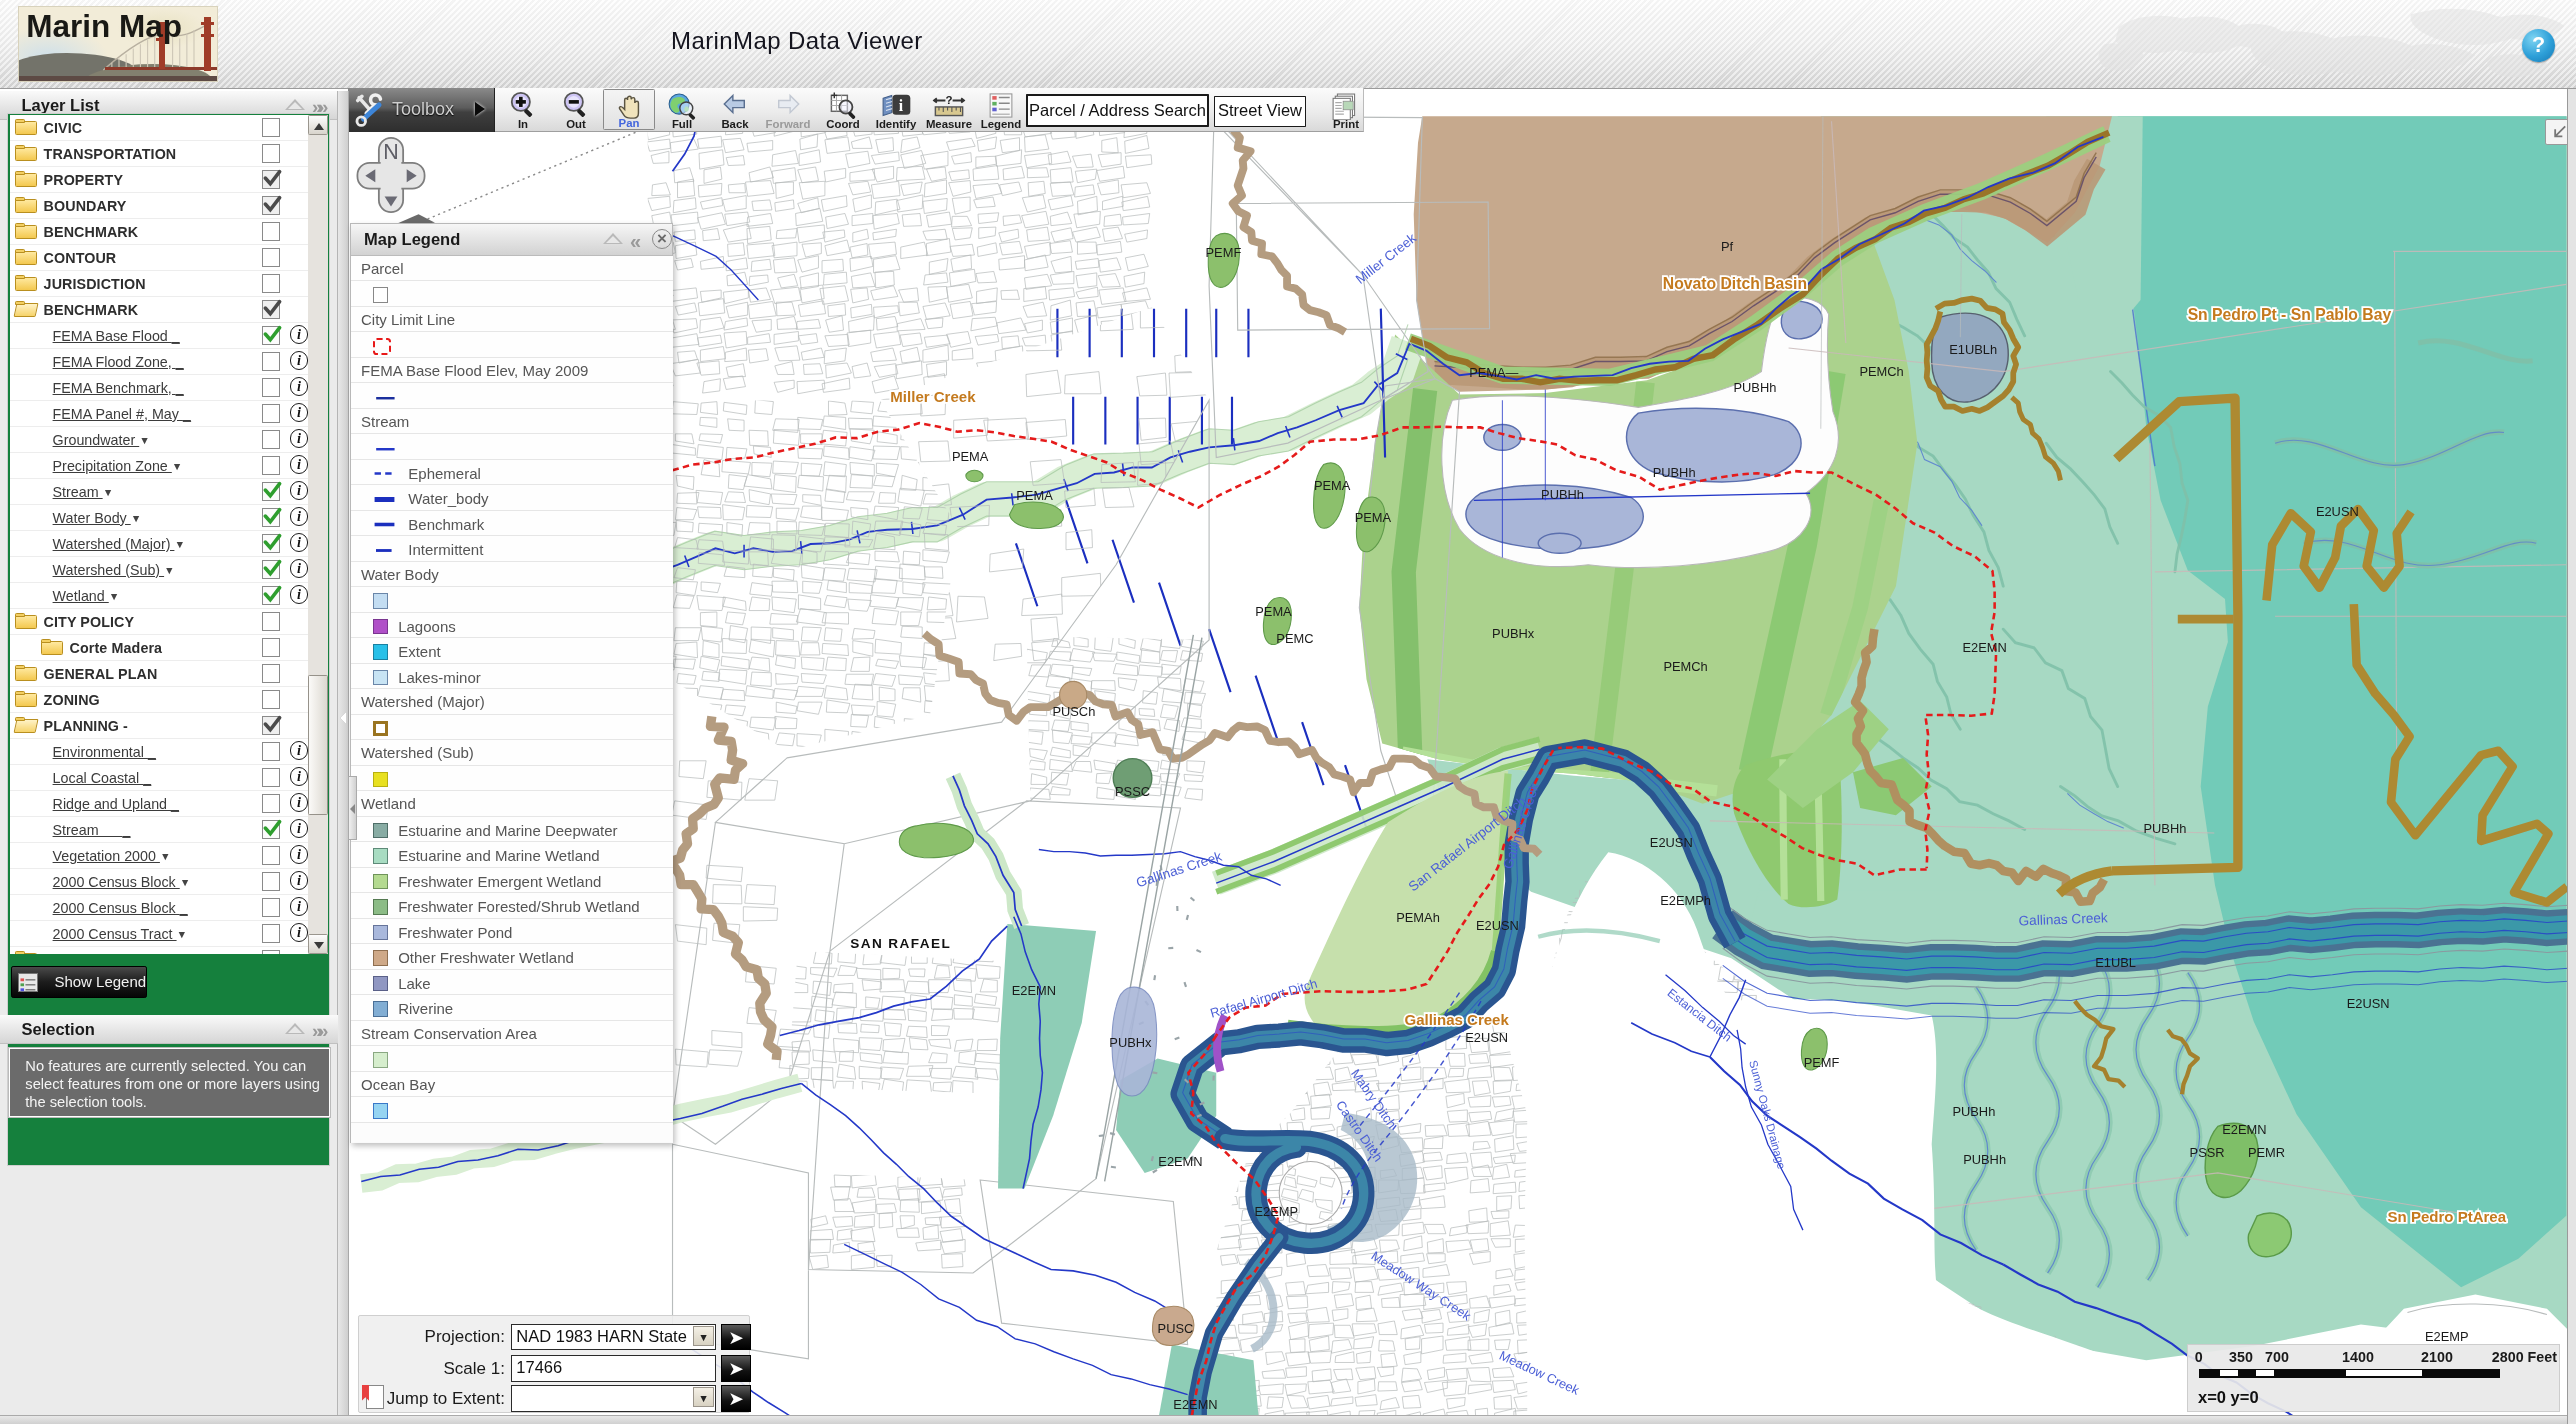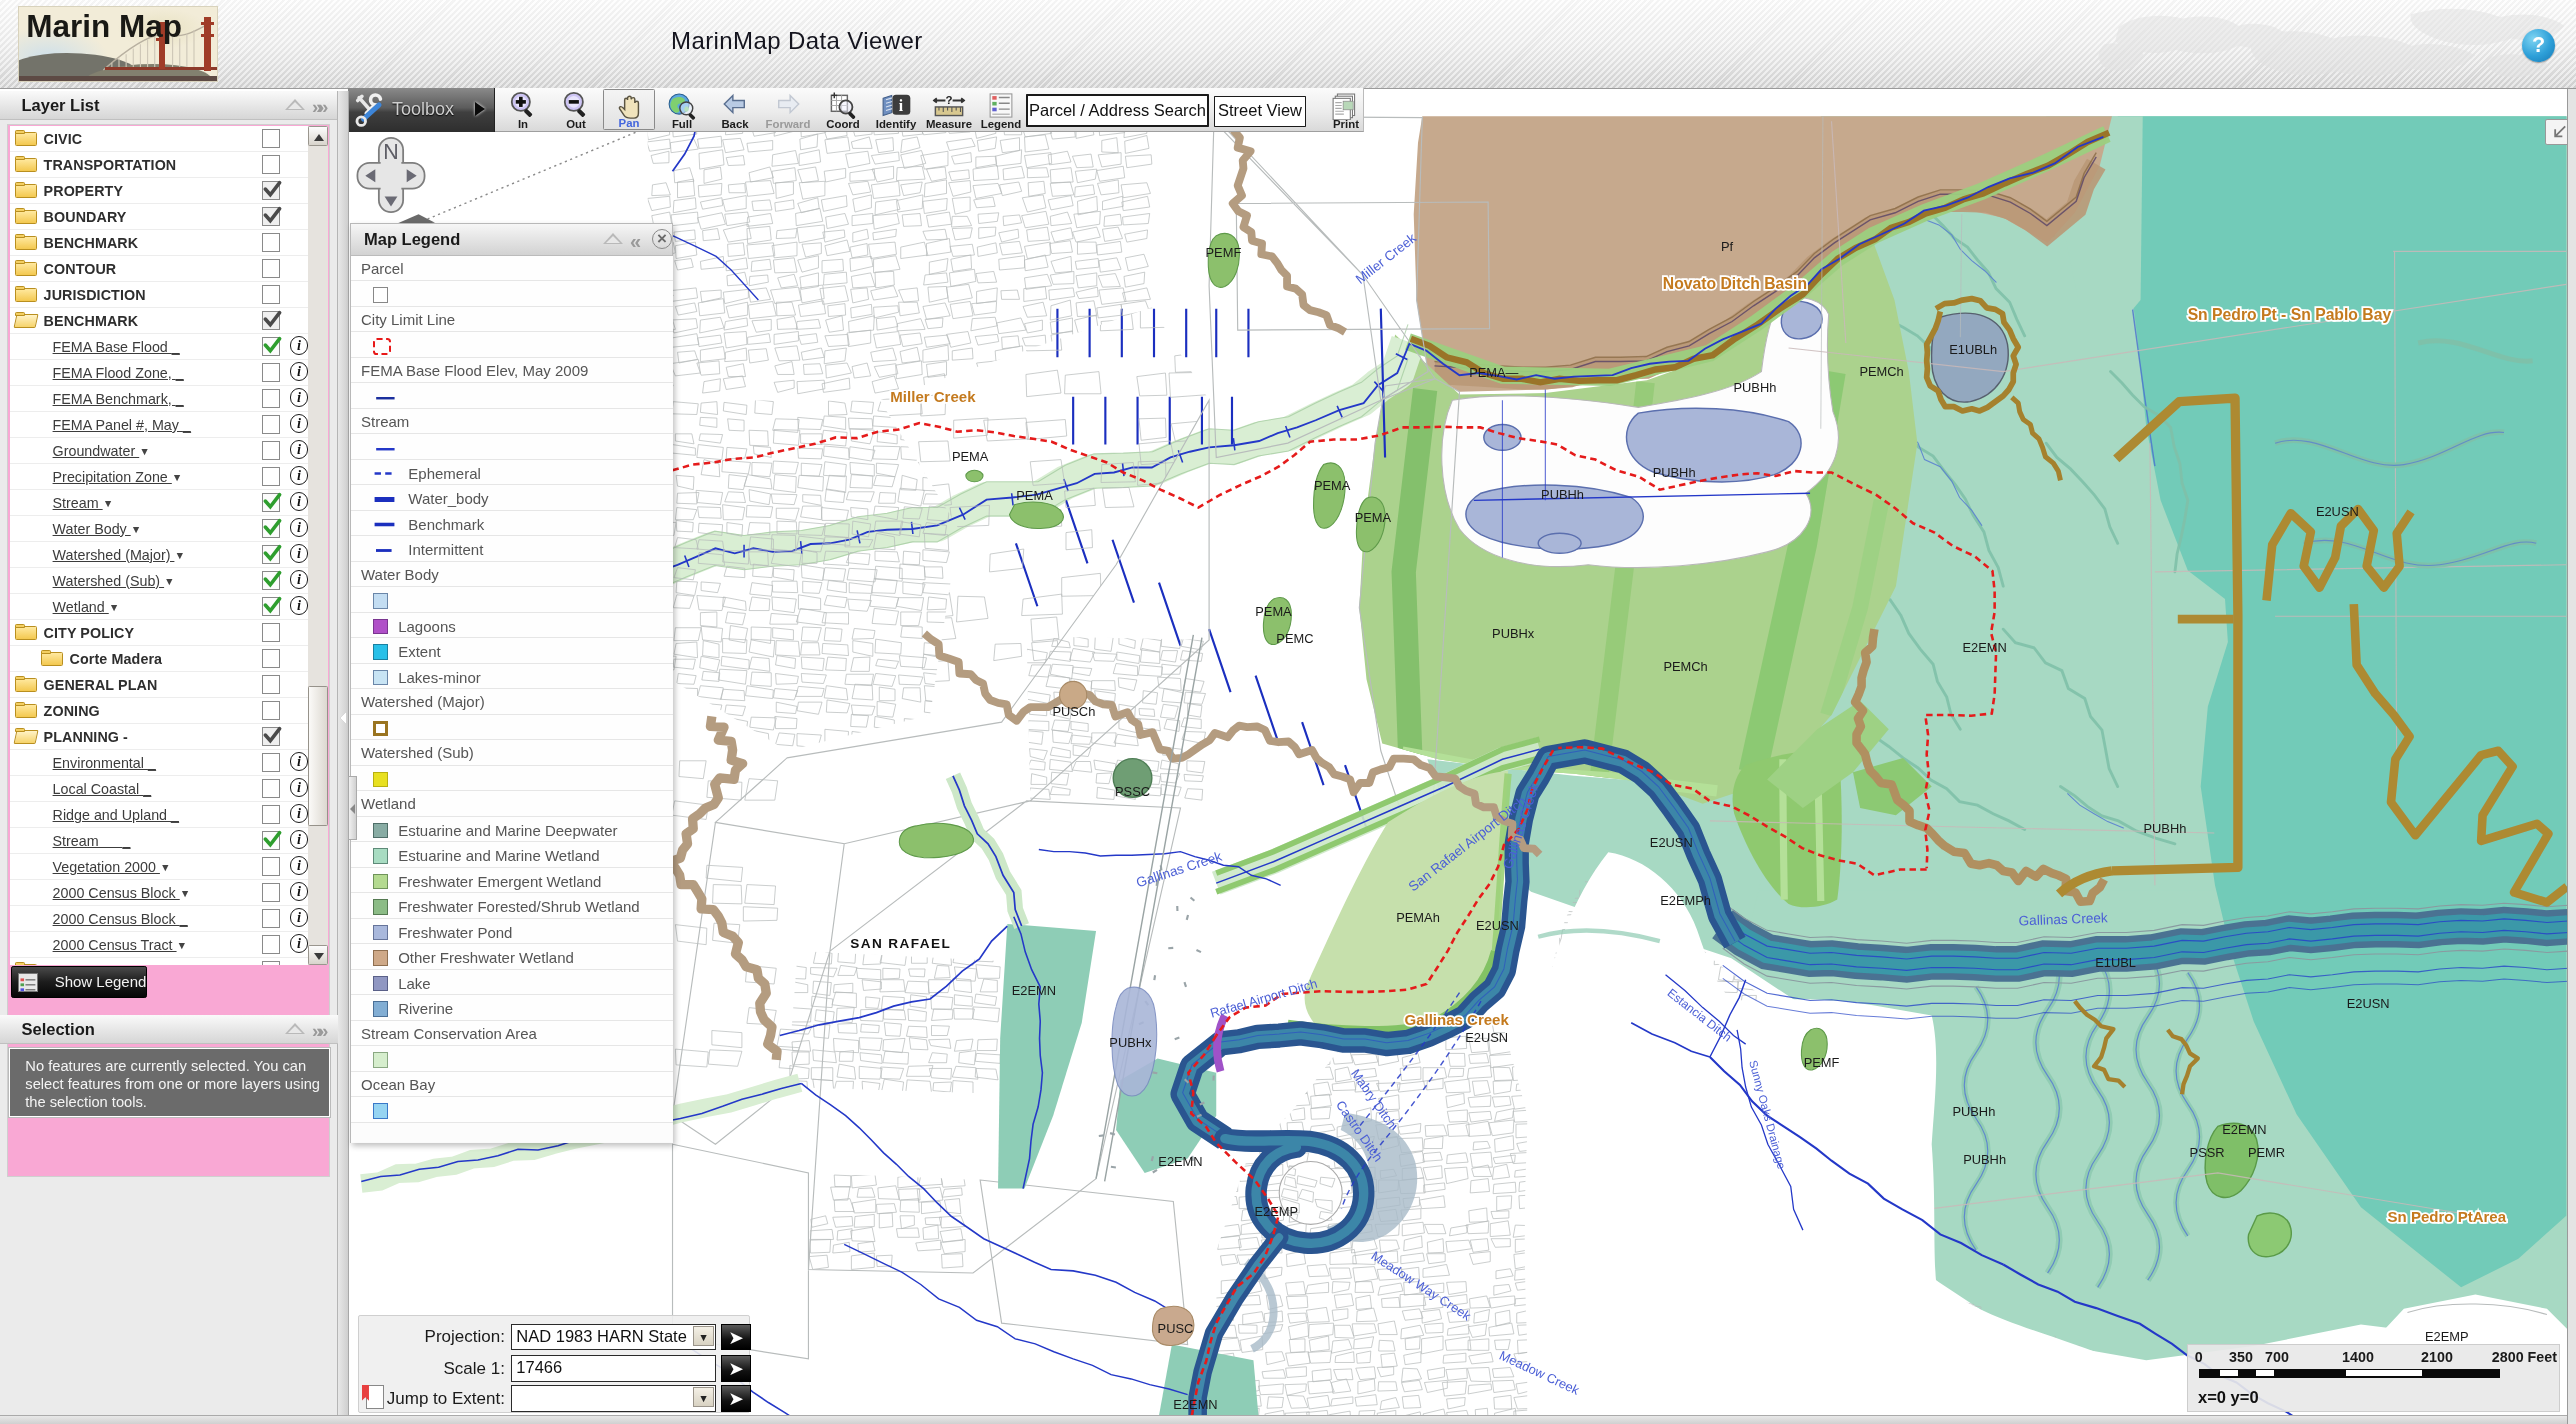--- a/index.html
+++ b/index.html
@@ -28,21 +28,21 @@
  background:radial-gradient(circle at 35% 30%,#7fd4f2 0%,#2d9fd8 55%,#1878b4 100%);color:#fff;
  font-size:21.5px;font-weight:700;text-align:center;line-height:33px;box-shadow:0 0.7px 1.4px rgba(0,0,0,.4)}
 #worldmap{position:absolute;right:0;top:0;opacity:.55}
 
 #leftpanel{position:absolute;left:0;top:91px;width:338px;height:1334px;background:#ebebeb;border-right:0.7px solid #b5b5b5}
 .pnlhead{position:relative;height:29px;background:linear-gradient(180deg,#fafafa,#e4e4e4 60%,#d6d6d6);border-bottom:0.7px solid #c0c0c0}
 .pnlhead .t{position:absolute;left:21.5px;top:5px;font-size:16.5px;font-weight:700;color:#1a1a1a}
 .tri-up{width:0;height:0;border-left:10px solid transparent;border-right:10px solid transparent;border-bottom:11.4px solid #b9b9b9;position:absolute;top:7.9px}
 .tri-up:after{content:"";position:absolute;left:-7.2px;top:2.9px;border-left:7.2px solid transparent;border-right:7.2px solid transparent;border-bottom:7.9px solid #e8e8e8}
 .dblarr{position:absolute;top:5px;font-size:18.6px;font-weight:700;color:#9a9a9a;letter-spacing:-4.3px}
-#layerlist{position:absolute;left:7.2px;top:33px;width:323px;height:1053px;background:#f9a8d4;border:0.7px solid #cfcfcf}
+#layerlist{position:absolute;left:7.2px;top:22px;width:323px;height:1053px;background:#15803d;border:0.7px solid #cfcfcf}
 #rows{position:absolute;left:1.4px;top:1.4px;width:301px;height:839px;background:#fff;overflow:hidden}
 .lrow{position:relative;height:26px;border-bottom:0.7px solid #ededed;background:#fff}
 .lrow .fold{position:absolute;left:5.7px;top:3.6px;width:21.5px;height:17px}
 .fold .back{position:absolute;left:0;top:2.1px;width:21.5px;height:14.3px;background:linear-gradient(180deg,#ffe9a0,#f3c84f);border:1.1px solid #b98f1f;border-radius:1.4px}
 .fold .tab{position:absolute;left:0;top:0;width:10px;height:4.3px;background:#f3cf63;border:1.1px solid #b98f1f;border-radius:1.4px 1.4px 0 0}
 .fold.open .back{transform:skewX(-12deg);background:linear-gradient(180deg,#fff3c8,#f6d36a)}
 .lrow .cat{position:absolute;left:34px;top:4.3px;font-size:14.3px;font-weight:700;color:#2e2e2e;letter-spacing:0.1px}
 .lrow .lnk{position:absolute;left:43px;top:4.3px;font-size:14.3px;color:#3c3c3c;text-decoration:underline}
 .lrow .lnk .dd{color:#444;font-size:10.7px;text-decoration:none;display:inline-block;transform:translateY(-1.4px)}
 .lrow .cb{position:absolute;left:252px;top:2.9px;width:18.6px;height:18.6px;background:#fff;border:1.1px solid #8a8a8a}
@@ -52,21 +52,21 @@
 .lrow .info{position:absolute;left:280px;top:2.1px;width:18.6px;height:18.6px;border:1.6px solid #1a1a1a;border-radius:50%;text-align:center;font-family:"Liberation Serif",serif;font-weight:700;font-style:italic;font-size:14.3px;line-height:17px;color:#111}
 .lrow.sub2 .fold{left:31.5px}
 .lrow.sub2 .cat{left:60px}
 
 #llsb{position:absolute;right:1.4px;top:1.4px;width:20px;height:839px;background:#e6e3de}
 .sbbtn{position:absolute;left:0;width:20px;height:20px;background:linear-gradient(180deg,#fdfdfd,#d8d4cc);border:0.7px solid #9a968e;border-radius:1.4px}
 .sbbtn .tri{position:absolute;left:5px;width:0;height:0}
 #llsb .up .tri{top:6.4px;border-left:5px solid transparent;border-right:5px solid transparent;border-bottom:7.2px solid #3a3a3a}
 #llsb .dn .tri{top:6.4px;border-left:5px solid transparent;border-right:5px solid transparent;border-top:7.2px solid #3a3a3a}
 #llsb .thumb{position:absolute;left:0;top:560px;width:20px;height:140px;background:linear-gradient(90deg,#fbfaf8,#dcd8d0);border:0.7px solid #96928a;border-radius:1.4px}
-#showlegend{position:absolute;left:11.4px;top:875px;width:136px;height:31.5px;background:linear-gradient(180deg,#4a4a4a,#1c1c1c 50%,#060606);border:0.7px solid #000;border-radius:2.1px;color:#f2f2f2;font-size:15px;line-height:30px;text-align:right;padding-left:42px}
+#showlegend{position:absolute;left:11.4px;top:875px;width:136px;height:31.5px;background:linear-gradient(180deg,#4a4a4a,#1c1c1c 50%,#060606);border:0.7px solid #000;border-radius:2.1px;color:#f2f2f2;font-size:15px;line-height:30px;text-align:left;padding-left:42px}
 #showlegend .lg{position:absolute;left:5.7px;top:6.4px;width:20px;height:18.6px;background:#e8e8e8;border:0.7px solid #777}
 #selpanel{position:absolute;left:0px;top:924px;width:338px}
 #selbox{position:absolute;left:8.6px;top:33px;width:321px;height:69px;background:#6b6b6b;border:1.4px solid #fff;outline:0.7px solid #bbb}
 #selbox .tx{position:absolute;left:15.7px;top:7.9px;width:295px;font-size:14.7px;line-height:18px;color:#f4f4f4}
 
 #splitter{position:absolute;left:338px;top:91px;width:10.7px;height:1334px;background:linear-gradient(90deg,#e8e8e8,#cfcfcf);border-right:0.7px solid #a8a8a8}
 #splitter .arr{position:absolute;left:2.1px;top:621px;width:0;height:0;border-top:6.4px solid transparent;border-bottom:6.4px solid transparent;border-right:6.4px solid #fff;filter:drop-shadow(0 0 0.7px #888)}
 
 #bottomstrip{position:absolute;left:0;top:1415px;width:2576px;height:10px;background:linear-gradient(180deg,#e8e8e8,#cdcdcd);border-top:0.7px solid #aaa}
 #rightstrip{position:absolute;left:2567px;top:89px;width:9.3px;height:1335px;background:#e4e4e4;border-left:0.7px solid #9a9a9a}

